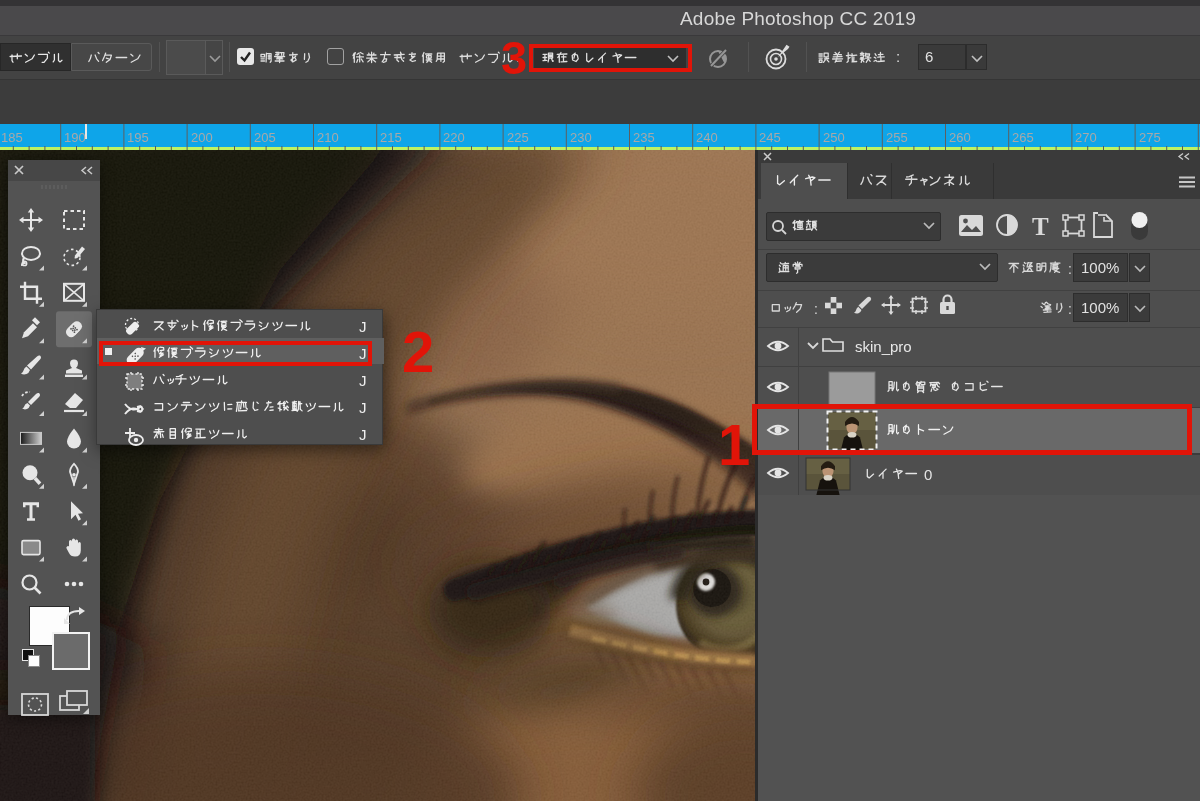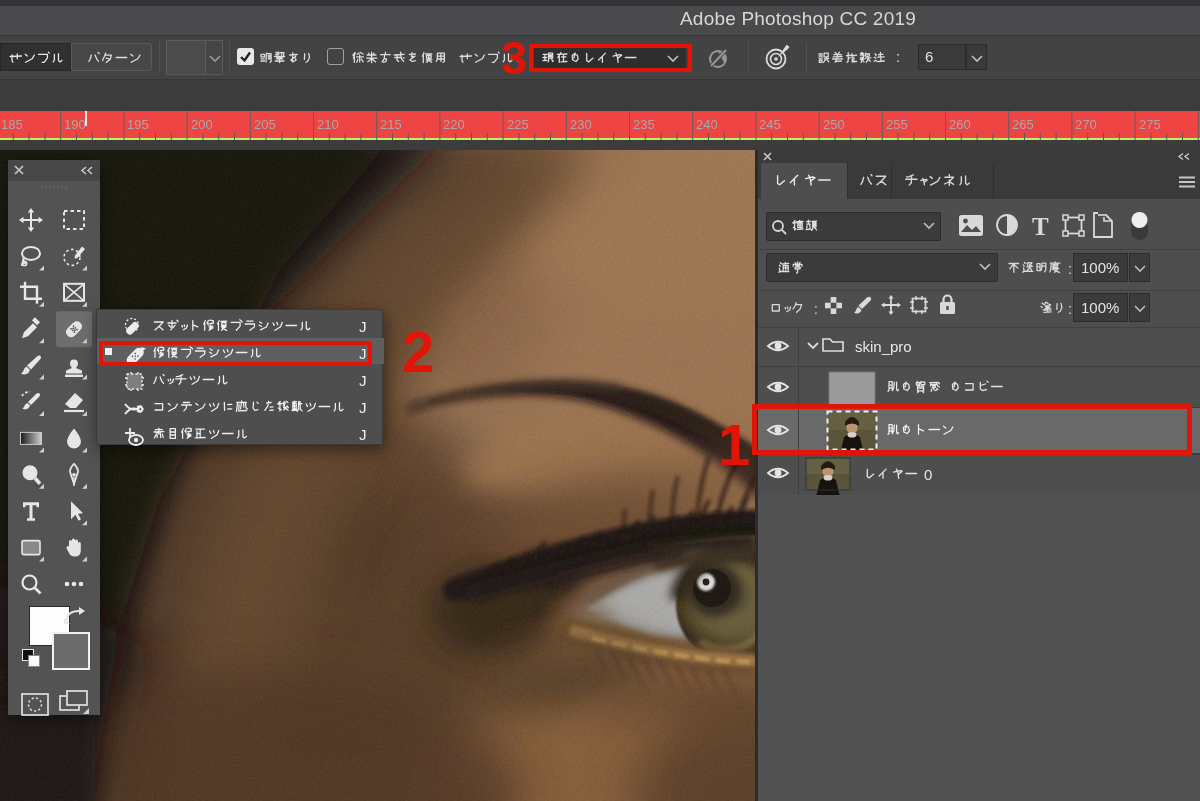--- a/index.html
+++ b/index.html
@@ -57,21 +57,21 @@
         <path d="M15,13 L22,3 L25,5 Z M22,3 l3,2 1.5,-2.3 -3,-2 Z" fill="#dcdcdc"></path>
       </svg>
       <div class="abs" style="left:918px;top:8px;width:48px;height:26px;background:#3a3a3a;border:1px solid #2c2c2c"></div>
       <div class="abs" style="left:925px;top:12px;color:#e2e2e2;font-size:15px">6</div>
       <div class="abs" style="left:966px;top:8px;width:21px;height:26px;background:#3a3a3a;border:1px solid #2c2c2c;border-left:1px solid #2c2c2c"></div>
       <svg width="14" height="10" viewBox="0 0 14 10" style="position:absolute;left:970px;top:17px">
         <path d="M2,3 L7,8 L12,3" stroke="#c0c0c0" stroke-width="1.6" fill="none"></path>
       </svg>
     </div>
     <div class="abs" style="left:0;top:81px;width:1200px;height:40px;background:#3c3c3c"></div>
-    <div class="abs" style="left:0;top:111px;width:1200px;height:29px;background:#ef4444;border-bottom:2px solid #bef264">
+    <div class="abs" style="left:0;top:124px;width:1200px;height:29px;background:#0ea5e9;border-bottom:6px solid #bef264">
       <svg width="1200" height="29" viewBox="0 0 1200 29" style="position:absolute;left:0;top:0">
         <rect x="-3.0" y="0" width="1" height="29" fill="#5f5f5f"></rect>
         <rect x="12.8" y="22" width="1" height="7" fill="#5a5a5a"></rect>
         <rect x="28.6" y="22" width="1" height="7" fill="#5a5a5a"></rect>
         <rect x="44.4" y="22" width="1" height="7" fill="#5a5a5a"></rect>
         <rect x="60.2" y="0" width="1" height="29" fill="#5f5f5f"></rect>
         <rect x="76.0" y="22" width="1" height="7" fill="#5a5a5a"></rect>
         <rect x="91.8" y="22" width="1" height="7" fill="#5a5a5a"></rect>
         <rect x="107.6" y="22" width="1" height="7" fill="#5a5a5a"></rect>
         <rect x="123.4" y="0" width="1" height="29" fill="#5f5f5f"></rect>

